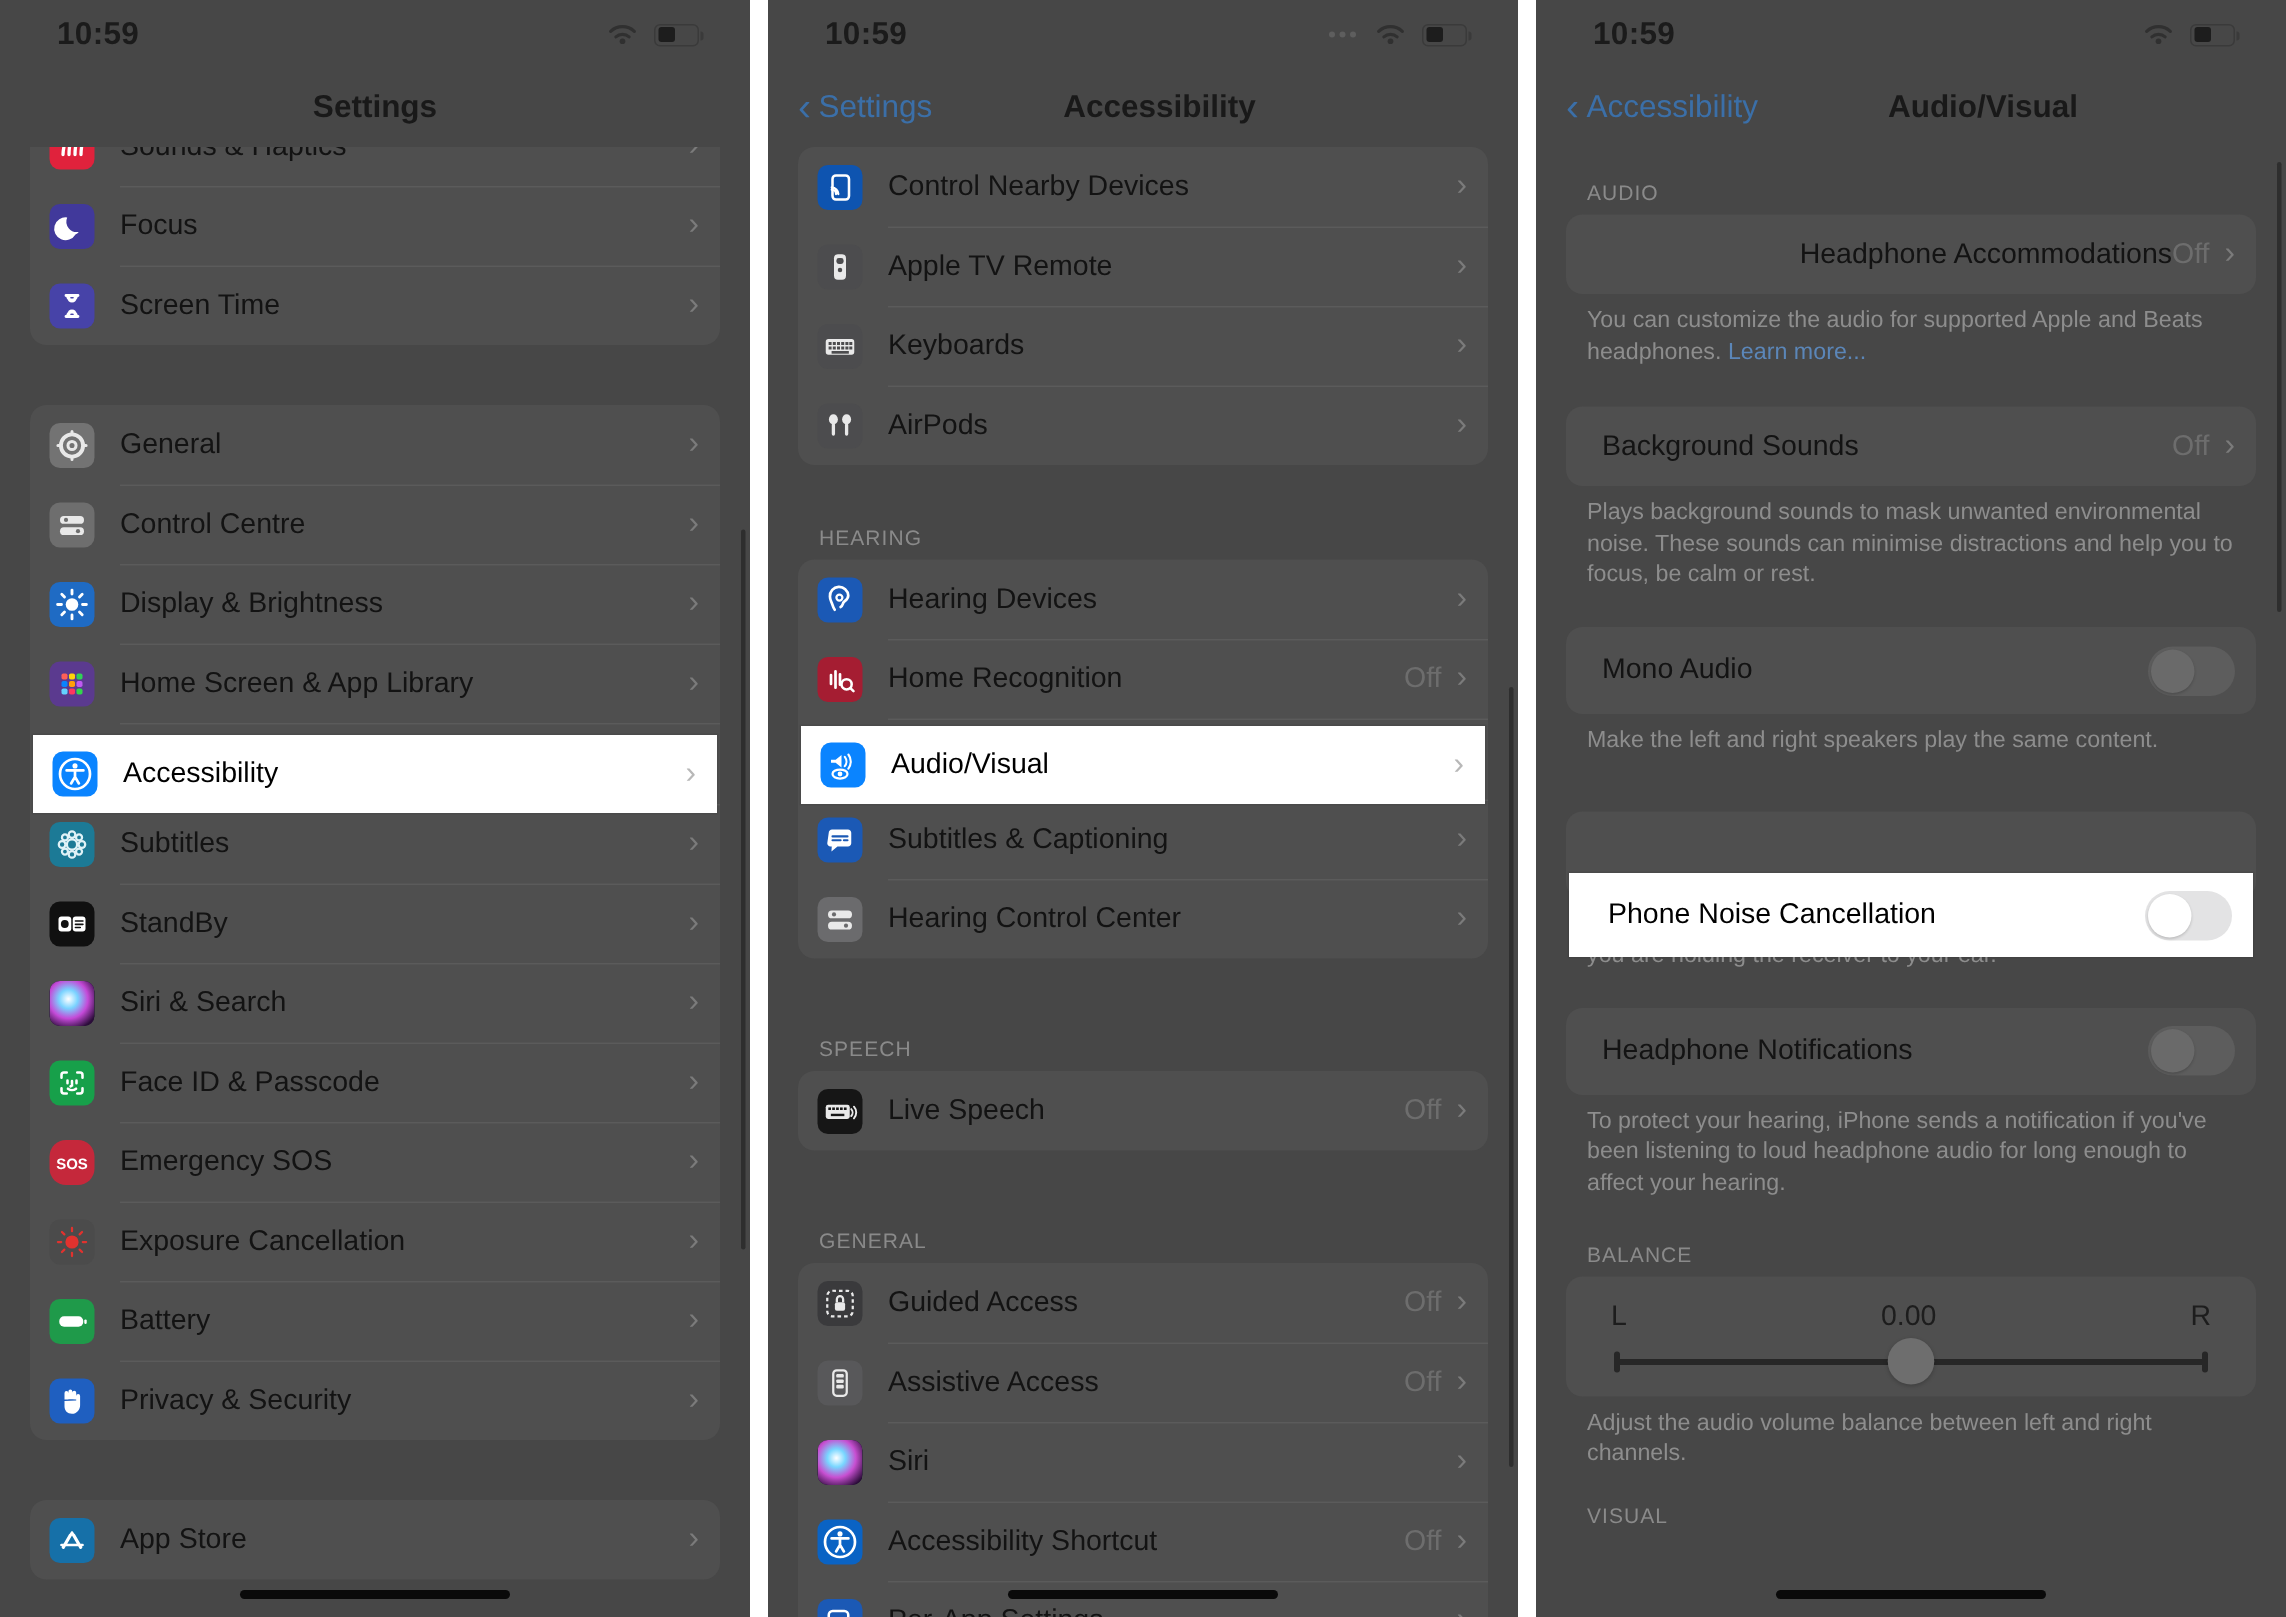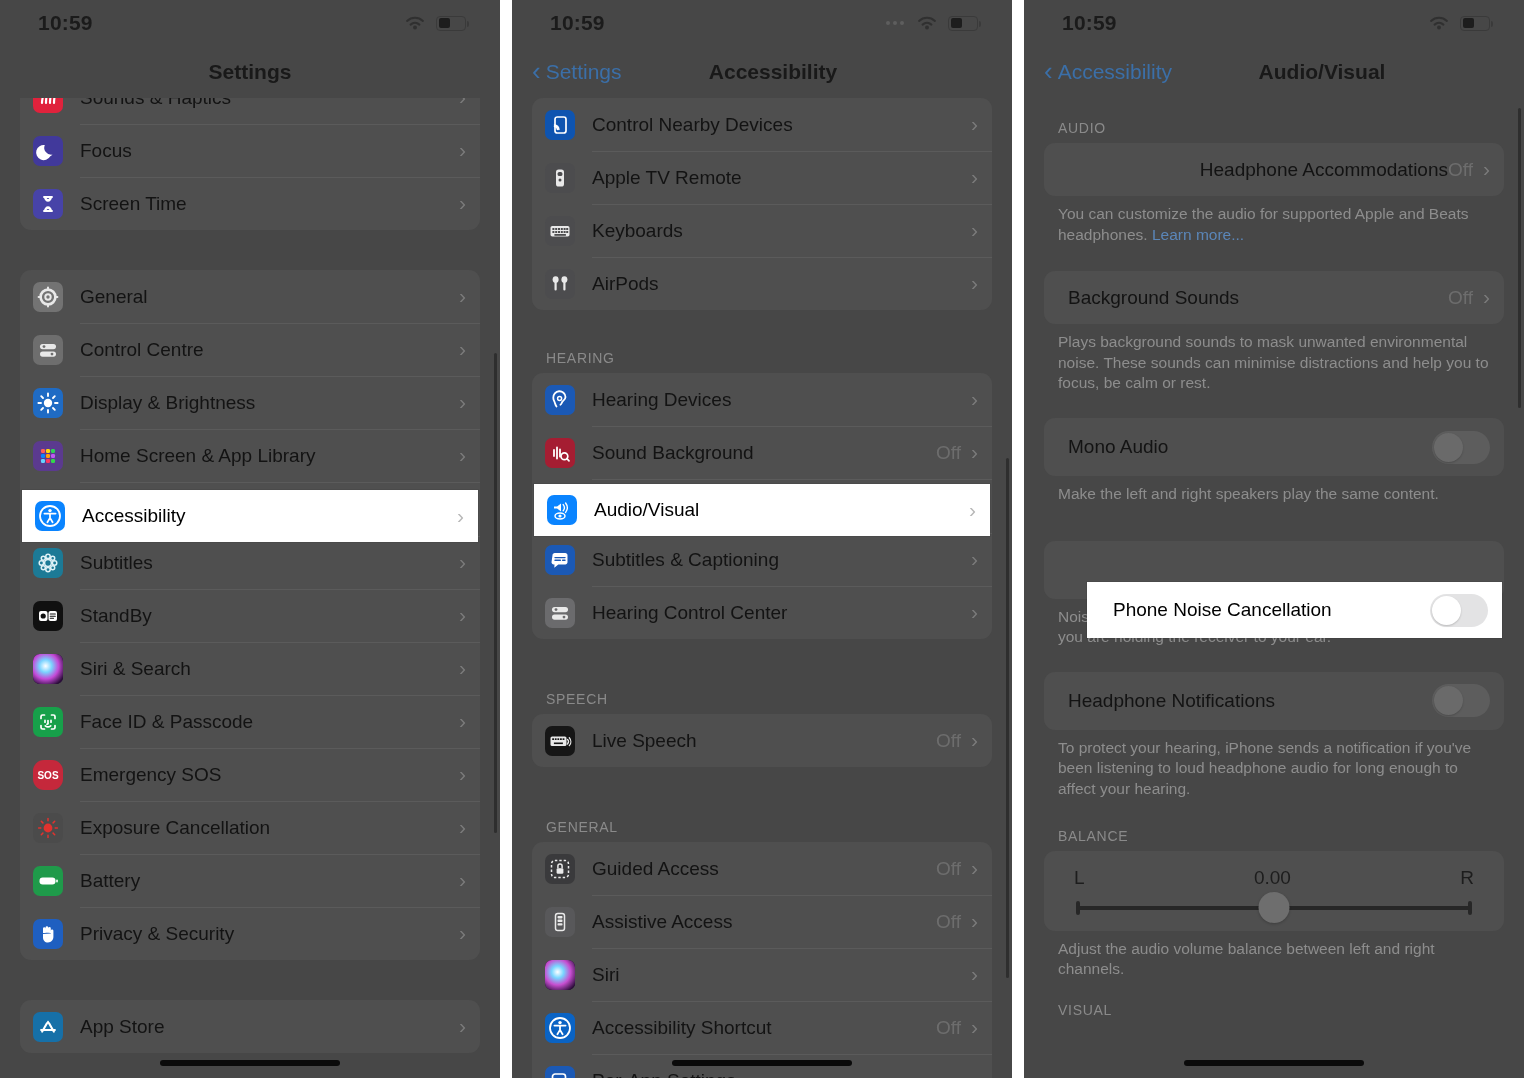--- a/index.html
+++ b/index.html
@@ -614,21 +614,21 @@
           <div class="row">
             <span class="ico" style="background:#a51d32;">
               <svg width="30" height="30" viewBox="0 0 30 30">
                   <g stroke="#fff" stroke-width="1.8" stroke-linecap="round">
                     <path d="M9 12v6M12 9.5v11M15 11.5v7"></path>
                   </g>
                   <circle cx="19.4" cy="18.2" r="3.4" fill="none" stroke="#fff" stroke-width="1.7"></circle>
                   <path d="M21.9 20.7l2.1 2.1" stroke="#fff" stroke-width="1.7" stroke-linecap="round"></path>
                 </svg>
             </span>
-            <span class="row-label">Sound Background</span>
+            <span class="row-label">Home Recognition</span>
             <span class="row-value">Off</span>
             <span class="chev-r">›</span>
           </div>
           <div class="row" style="min-height:54px;"></div>
           <div class="row">
             <span class="ico" style="background:#1b59b5;">
               <svg width="30" height="30" viewBox="0 0 30 30">
                   <path d="M7.5 10.2c0-1.2 1-2.2 2.2-2.2h10.6c1.2 0 2.2 1 2.2 2.2v7c0 1.2-1 2.2-2.2 2.2h-7l-4 3.3.2-3.3h-.8c-1.2 0-2.2-1-2.2-2.2z" fill="#fff"></path>
                   <g stroke="#1b59b5" stroke-width="1.4" stroke-linecap="round">
                     <path d="M10 12.6h10M10 15.2h5.4M17.6 15.2h2.4"></path>
@@ -870,21 +870,21 @@
               <div class="thumb"></div>
             </div>
           </div>
         </div>
         <div class="footnote">Adjust the audio volume balance between left and right channels.</div>
 
         <div style="height:22px;"></div>
         <div class="section-hdr">VISUAL</div>
       </div>
 
-      <div class="hl" style="left:22px; right:22px; top:582px; height:56px; padding-left:26px;margin-left:41px;">
+      <div class="hl" style="left:22px; right:22px; top:582px; height:56px; padding-left:26px;">
         <span class="row-label">Phone Noise Cancellation</span>
         <span class="toggle">
             <span class="knob"></span>
           </span>
       </div>
 
       <div class="home-ind"></div>
     </div>
   </div>
 

